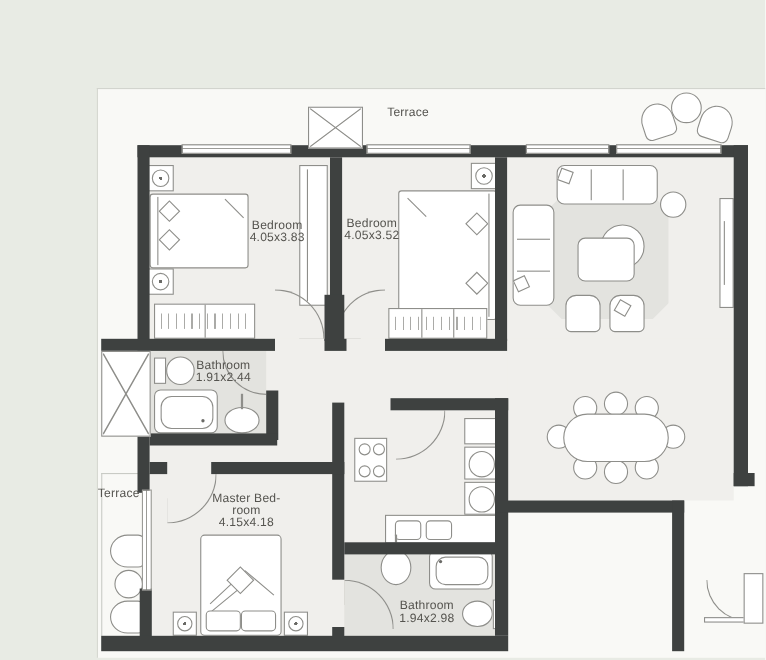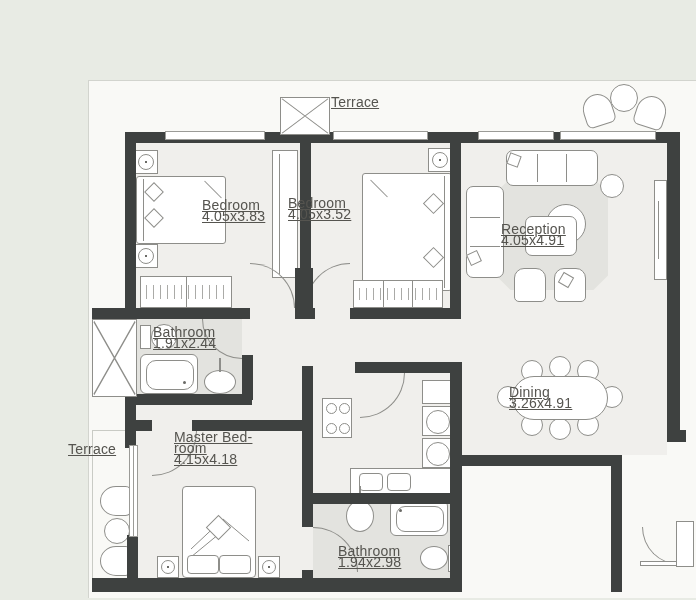--- a/index.html
+++ b/index.html
@@ -17,21 +17,21 @@
   .soft{border-radius:7px;}
   .win{border:1px solid #9b9b97;z-index:6;}
   .win-h{background:linear-gradient(to bottom,#fff 0 36%,#9b9b97 36% 50%,#fff 50% 100%);}
   .win-v{background:linear-gradient(to right,#fff 0 36%,#9b9b97 36% 50%,#fff 50% 100%);}
   .shaft{background:#fff;border:1px solid var(--line,#8e8e8a);z-index:6;}
   .arc{z-index:4;border:0 solid var(--line,#8e8e8a);}
   .arc-tr{border-top-width:1px;border-right-width:1px;border-top-right-radius:100% 100%;}
   .arc-tl{border-top-width:1px;border-left-width:1px;border-top-left-radius:100% 100%;}
   .arc-bl{border-bottom-width:1px;border-left-width:1px;border-bottom-left-radius:100% 100%;}
   .arc-br{border-bottom-width:1px;border-right-width:1px;border-bottom-right-radius:100% 100%;}
-  .lbl{z-index:7;color:var(--text,#55544f);font-size:14px;line-height:11px;text-align:left;letter-spacing:.2px;text-decoration:underline;}
+  .lbl{z-index:7;color:var(--text,#55544f);font-size:11px;line-height:11px;text-align:center;letter-spacing:.2px;}
   .lbl span{display:block;}
   .lamp .bulb{position:absolute;inset:3px;border-radius:50%;border:1px solid var(--line,#8e8e8a);
     background:radial-gradient(circle 1.5px at 50% 50%,#6a6a66 97%,transparent);}
   .hangers{position:absolute;left:6%;right:6%;top:26%;bottom:26%;
     background:repeating-linear-gradient(90deg,var(--line,#8e8e8a) 0 1px,transparent 1px 7px);opacity:.75;}
   .inner{position:absolute;border:1px solid var(--line,#8e8e8a);background:#fff;}
   .dotd{position:absolute;width:3px;height:3px;border-radius:50%;background:#6a6a66;}
   .burner{position:absolute;width:9px;height:9px;border-radius:50%;border:1px solid var(--line,#8e8e8a);}
   .rug{clip-path:polygon(13% 0,87% 0,100% 13%,100% 87%,87% 100%,13% 100%,0 87%,0 13%);}
 </style>
@@ -237,33 +237,25 @@
     <span>Terrace</span>
   </div>
   <div class="abs lbl" style="left:202px;top:200px;width:100px;">
     <span>Bedroom</span>
     <span>4.05x3.83</span>
   </div>
   <div class="abs lbl" style="left:288px;top:198px;width:100px;">
     <span>Bedroom</span>
     <span>4.05x3.52</span>
   </div>
-  <div class="abs lbl" style="left:501px;top:224px;width:100px;">
-    <span>Reception</span>
-    <span>4.05x4.91</span>
-  </div>
   <div class="abs lbl" style="left:153px;top:327px;width:100px;">
     <span>Bathroom</span>
     <span>1.91x2.44</span>
   </div>
-  <div class="abs lbl" style="left:509px;top:387px;width:100px;">
-    <span>Dining</span>
-    <span>3.26x4.91</span>
-  </div>
-  <div class="abs lbl" style="left:174px;top:432px;width:100px;">
+  <div class="abs lbl" style="left:174px;top:448px;width:100px;">
     <span>Master Bed-</span>
     <span>room</span>
     <span>4.15x4.18</span>
   </div>
   <div class="abs lbl" style="left:338px;top:546px;width:100px;">
     <span>Bathroom</span>
     <span>1.94x2.98</span>
   </div>
   <div class="abs lbl" style="left:68px;top:444px;width:80px;">
     <span>Terrace</span>

